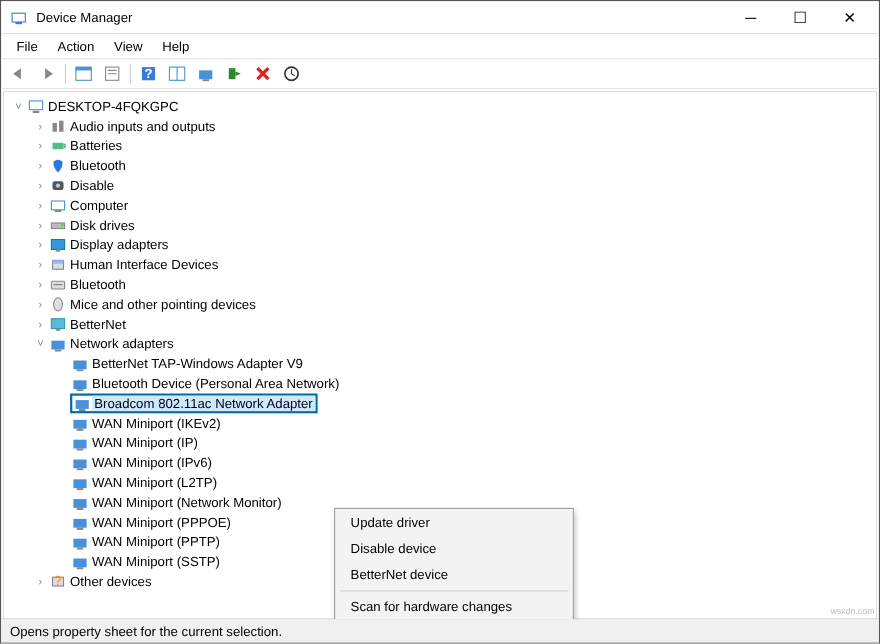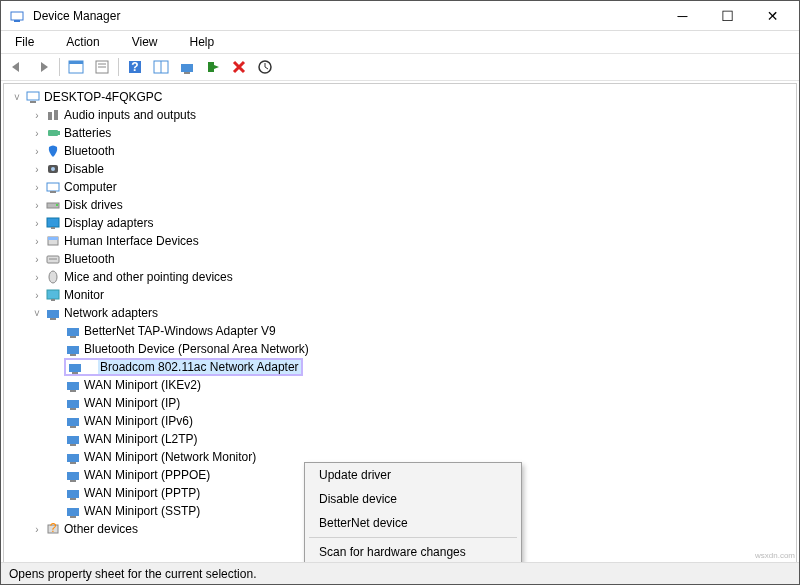--- a/index.html
+++ b/index.html
@@ -1,33 +1,33 @@
 <!DOCTYPE html>
 <html><head>
 <meta charset="utf-8">
 <style>
 * { box-sizing: border-box; margin: 0; padding: 0; font-family: "Segoe UI", Tahoma, sans-serif; font-size: 12px; }
 body { width: 800px; height: 585px; background: #fff; border: 1px solid #555; overflow: hidden; position: relative; }
 .titlebar { height: 30px; display: flex; align-items: center; padding: 0 4px 0 8px; border-bottom: 1px solid #ddd; }
 .titlebar .title { flex: 1; display: flex; align-items: center; gap: 8px; }
 .titlebar .controls { display: flex; }
 .titlebar .controls div { width: 45px; height: 28px; display: flex; align-items: center; justify-content: center; font-size: 14px; }
-.menubar { display: flex; gap: 16px; padding: 2px 6px; }
+.menubar { display: flex; gap: 2px; padding: 2px 6px; }
 .menubar div { padding: 2px 8px; }
 .toolbar { display: flex; gap: 2px; padding: 2px 4px; border-top: 1px solid #e3e3e3; border-bottom: 1px solid #e3e3e3; align-items: center; }
 .toolbar .tbtn { width: 24px; height: 22px; display: flex; align-items: center; justify-content: center; border: 1px solid transparent; }
 .toolbar .sep { width: 1px; height: 18px; background: #ccc; margin: 0 2px; }
 .tree-area { position: relative; height: 480px; overflow-y: scroll; border: 1px solid #ccc; margin: 2px; background: #fff; padding: 4px 0 4px 6px; }
 .statusbar { position: absolute; bottom: 0; left: 0; right: 0; height: 22px; padding: 2px 8px; border-top: 1px solid #ddd; background: #f0f0f0; font-size: 11px; display: flex; align-items: center; margin-top: 16px;}
 .node { display: flex; align-items: center; height: 18px; white-space: nowrap; }
 .node .exp { width: 14px; display: inline-flex; justify-content: center; color: #888; font-size: 10px; user-select: none; }
 .node .icon { width: 18px; display: inline-flex; justify-content: center; }
 .node .label { padding: 0 2px; }
 .children { padding-left: 20px; }
-.highlight-box { border: 2px solid #c4b5fd; display: inline-flex; align-items: center; gap: 14px; }
+.highlight-box { border: 2px solid #0369a1; display: inline-flex; align-items: center; }
 .highlight-box .label { background: #cde8ff; }
 .contextmenu { position: absolute; left: 300px; top: 378px; width: 218px; background: #f3f3f3; border: 1px solid #a0a0a0; box-shadow: 2px 3px 5px rgba(0,0,0,.25); z-index: 10; }
 .contextmenu .mi { padding: 5px 14px; font-size: 12px; }
 .contextmenu .msep { height: 1px; background: #d0d0d0; margin: 2px 4px; }
 svg { display: block; }
 .watermark { position: absolute; right: 4px; bottom: 24px; font-size: 8px; color: #bbb; }
 </style>
 </head>
 <body>
 
@@ -229,21 +229,21 @@
         <span class="label">Mice and other pointing devices</span>
       </div>
       <div class="node">
         <span class="exp">›</span>
         <span class="icon">
           <svg width="16" height="14">
             <rect x="2" y="2" width="12" height="9" fill="#5bd" stroke="#39a"></rect>
             <rect x="6" y="11" width="4" height="2" fill="#888"></rect>
           </svg>
         </span>
-        <span class="label">Monitor</span>
+        <span class="label">BetterNet</span>
       </div>
       <div class="node">
         <span class="exp">˅</span>
         <span class="icon">
           <svg width="16" height="14">
             <rect x="2" y="4" width="12" height="8" fill="#4a90d9"></rect>
             <rect x="5" y="12" width="6" height="2" fill="#888"></rect>
           </svg>
         </span>
         <span class="label">Network adapters</span>

